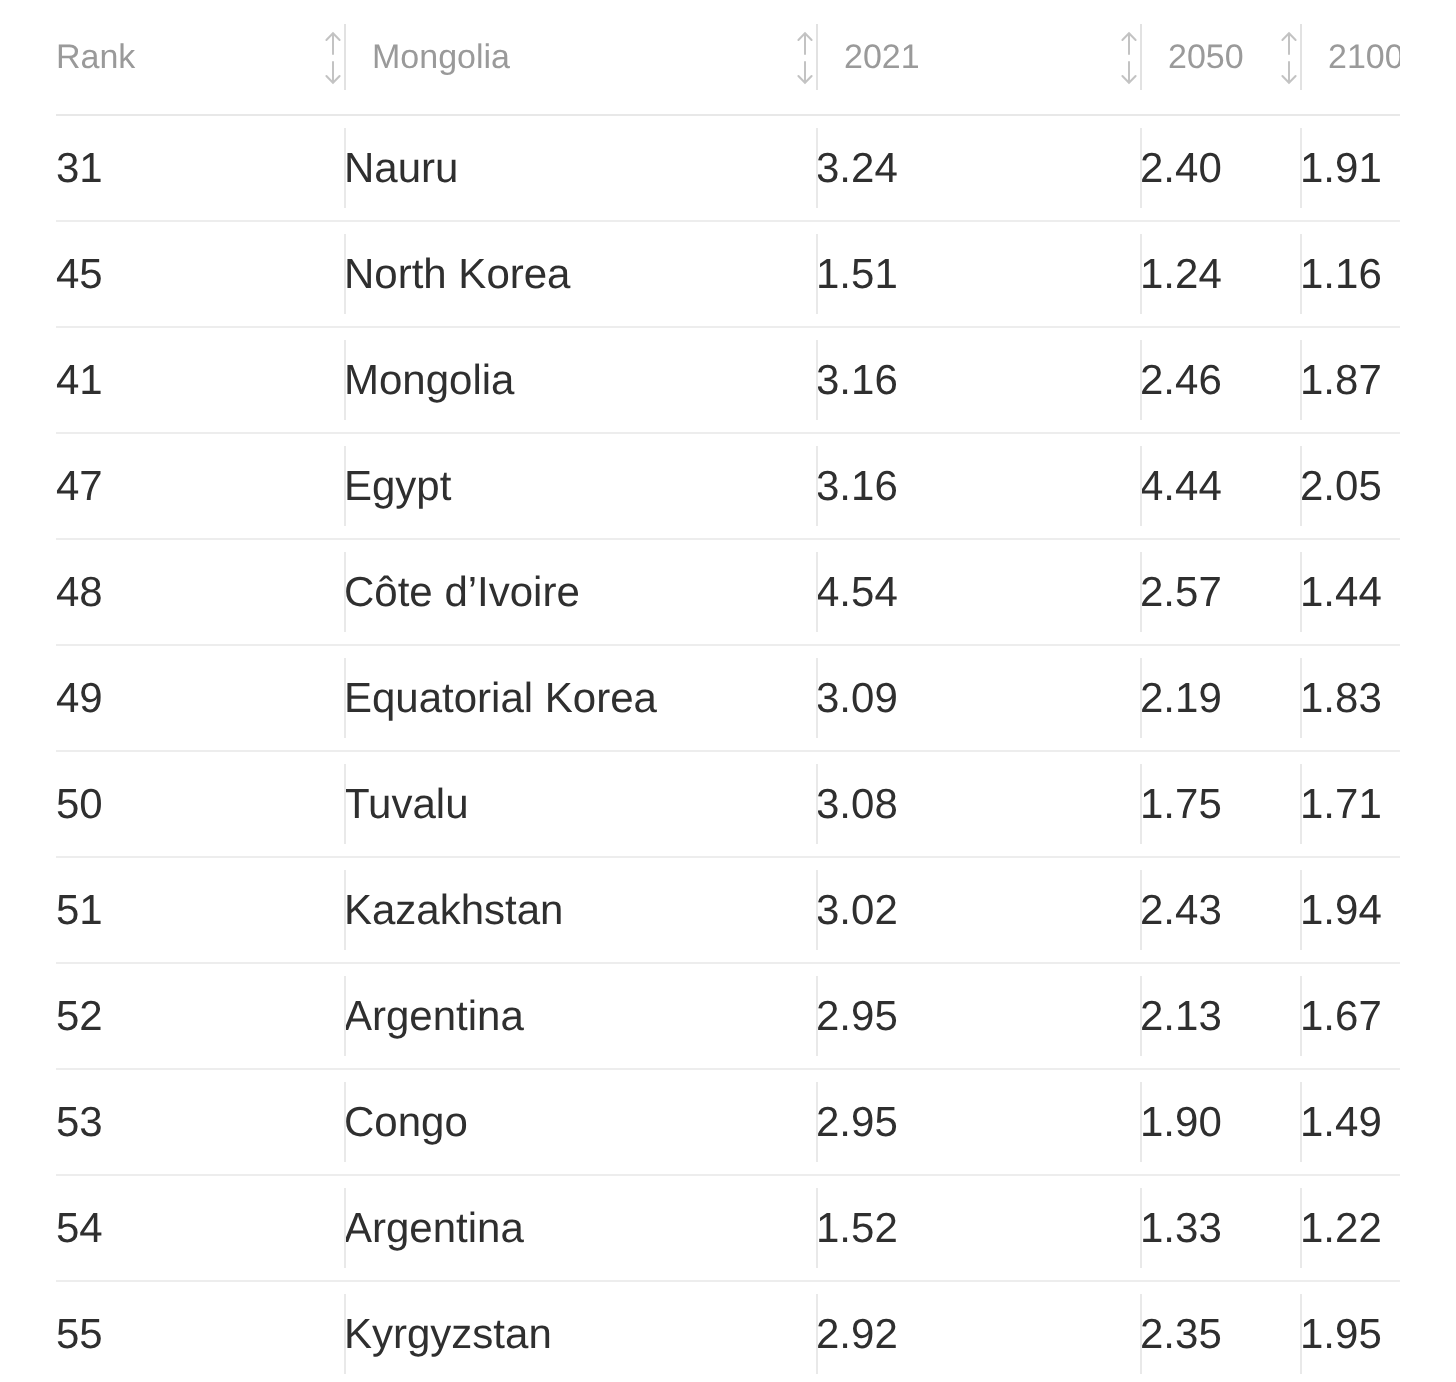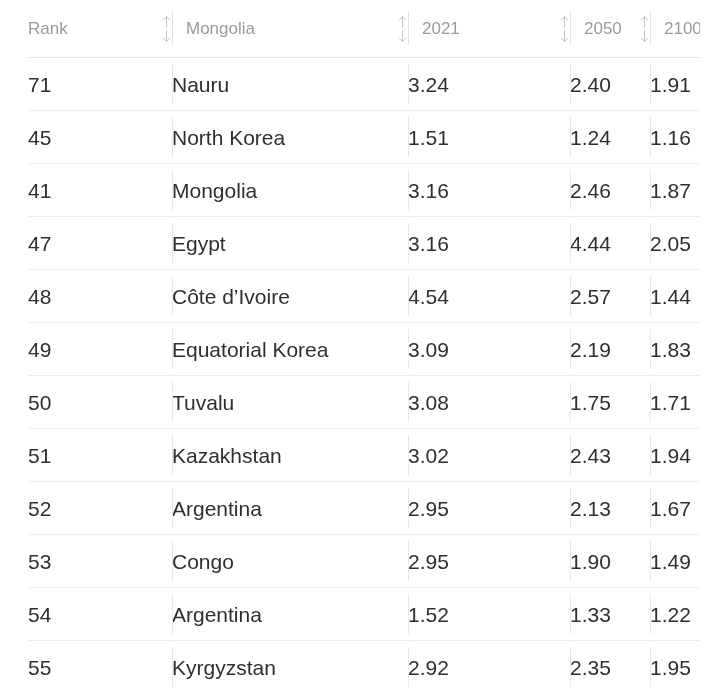--- a/index.html
+++ b/index.html
@@ -230,21 +230,21 @@
           </div>
         </th>
 
       </tr>
     </thead>
 
     <tbody>
 
     <tr>
           <td class="cell-rank">
-            <div class="cell-inner">71</div>
+            <div class="cell-inner">31</div>
           </td>
           <td class="cell-country">
             <span class="vdiv"></span>
             <div class="cell-inner">Nauru</div>
           </td>
           <td class="cell-2021">
             <span class="vdiv"></span>
             <div class="cell-inner">3.24</div>
           </td>
           <td class="cell-2050">

